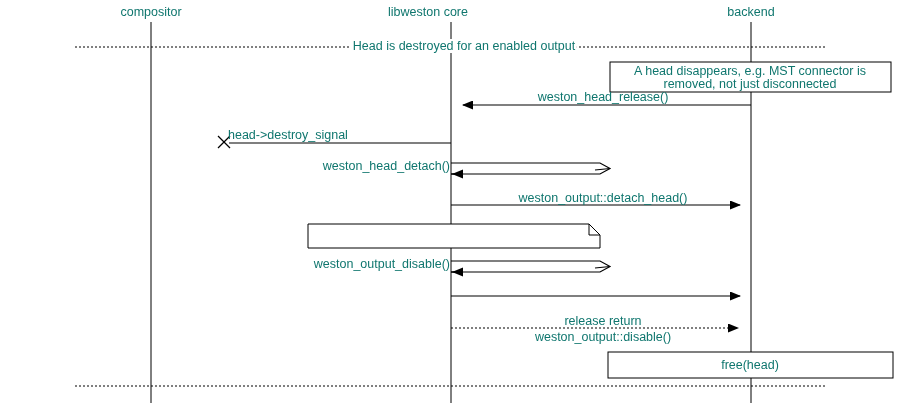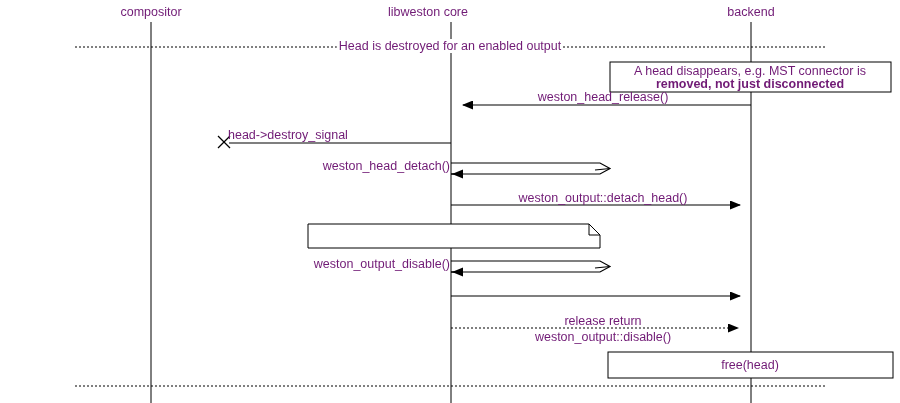--- a/index.html
+++ b/index.html
@@ -17,21 +17,21 @@
   }
   #diagram svg {
     position: absolute;
     left: 0;
     top: 0;
   }
   .lbl {
     position: absolute;
     font-family: "Liberation Sans", sans-serif;
     font-size: 12.5px;
-    color: #701a75;
+    color: #0f766e;
     white-space: nowrap;
     line-height: 14px;
   }
   .lbl-center {
     text-align: center;
     transform: translateX(-50%);
   }
   .lbl-right {
     text-align: right;
     transform: translateX(-100%);
@@ -134,25 +134,25 @@
       <rect x="608" y="352" width="285" height="26" fill="#ffffff" stroke="#000000" stroke-width="1"></rect>
     </g>
   </svg>
 
   <div class="lbl lbl-center participant-name" style="left:151px; top:5px;">compositor</div>
 
   <div class="lbl lbl-center participant-name" style="left:428px; top:5px;">libweston core</div>
 
   <div class="lbl lbl-center participant-name" style="left:751px; top:5px;">backend</div>
 
-  <div class="lbl lbl-center sep-text" style="left:450px; top:39px;">Head is destroyed for an enabled output</div>
+  <div class="lbl lbl-center sep-text" style="left:464px; top:39px;">Head is destroyed for an enabled output</div>
 
 
   <div class="lbl lbl-center note-text" style="left:750px; top:64px; width:278px;">A head disappears, e.g. MST connector is</div>
-  <div class="lbl lbl-center note-text" style="left:750px; top:77px; width:278px;font-weight:bold;">removed, not just disconnected</div>
+  <div class="lbl lbl-center note-text" style="left:750px; top:77px; width:278px;">removed, not just disconnected</div>
 
 
   <div class="lbl lbl-center note-text" style="left:750px; top:358px; width:282px;">free(head)</div>
 
   <div class="lbl lbl-center msg-text" style="left:603px; top:90px;">weston_head_release()</div>
 
   <div class="lbl msg-text" style="left:228px; top:128px;">head-&gt;destroy_signal</div>
 
   <div class="lbl lbl-right msg-text" style="left:450px; top:159px;">weston_head_detach()</div>
 

